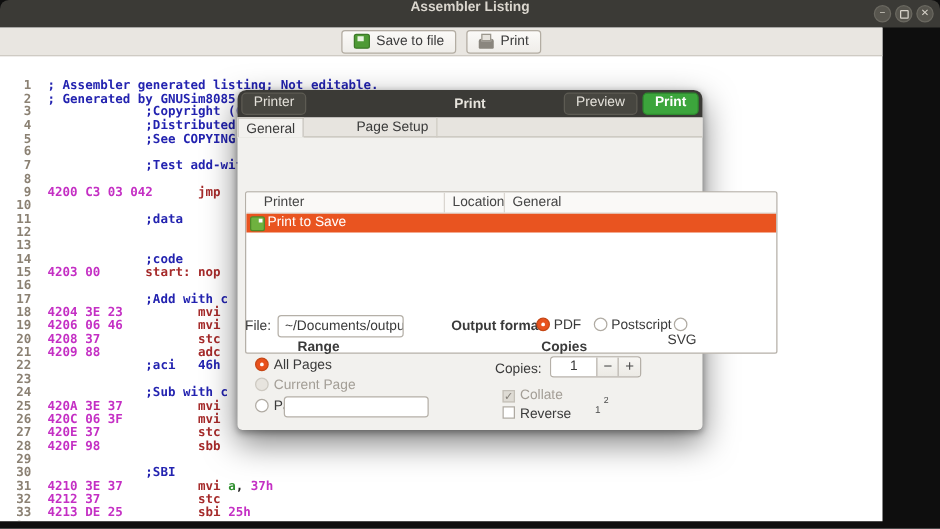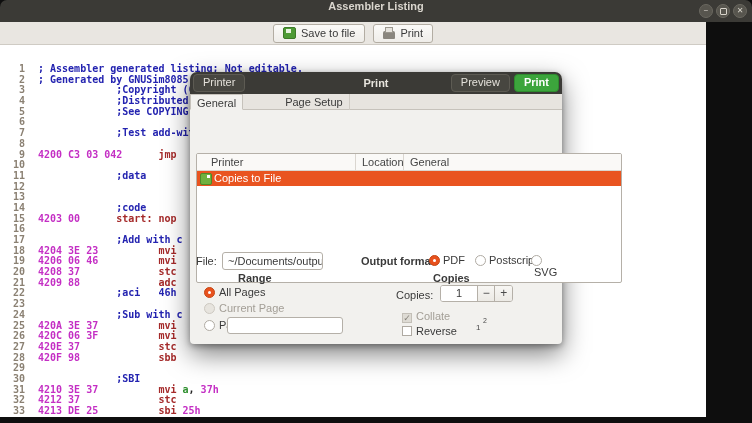--- a/index.html
+++ b/index.html
@@ -64,21 +64,21 @@
   .prow{height:15px;line-height:15px;position:relative;}
   .prow.sel{background:var(--accent-orange,#E95420);color:#fff;}
   .prow .pname{position:absolute;left:17px;} .prow .ploc{position:absolute;left:164px;} .prow .pstat{position:absolute;left:212px;}
   .prow.dim{color:#9A958D;}
   .ic-ptf{position:absolute;left:3px;top:2px;width:10px;height:10px;background:#6FB13F;border:1px solid #4E8A28;border-radius:2px;}
   .ic-ptf::before{content:"";position:absolute;right:1px;top:1px;width:3px;height:3px;background:#fff;}
   .ic-prn{position:absolute;left:3px;top:4px;width:11px;height:7px;background:#ADA9A1;border-radius:1px;}
   .ic-prn::before{content:"";position:absolute;left:2px;top:-3px;width:5px;height:3px;background:#E2DFD9;border:1px solid #B5B1A9;}
 
   
-  #filerow{position:absolute;left:6px;top:180px;right:6px;height:20px;}
+  #filerow{position:absolute;left:6px;top:180px;right:6px;height:20px;text-align:center;}
   #filerow .flabel{position:absolute;left:0;top:3px;}
   #fileentry{position:absolute;left:26px;top:0;width:101px;height:18px;line-height:17px;background:#fff;
              border:1px solid #B5B0A8;border-radius:3px;padding:0 5px;box-sizing:border-box;overflow:hidden;white-space:nowrap;}
   .ofmt{position:absolute;left:165px;top:3px;font-weight:bold;}
   .radio{display:inline-block;width:11px;height:11px;border-radius:50%;box-sizing:border-box;vertical-align:-2px;position:relative;}
   .radio.on{background:#E8511D;border:1px solid #C64715;}
   .radio.on::after{content:"";position:absolute;left:3px;top:3px;width:3px;height:3px;border-radius:50%;background:#fff;}
   .radio.off{background:#fff;border:1px solid #B0ABA3;}
   .radio.dis{background:#E7E4DE;border:1px solid #CDC9C1;}
   .fopt{position:absolute;top:2px;}
@@ -151,21 +151,21 @@
   </div>
 
   <div id="plist">
     <div id="plhead">
       <span class="col-printer">Printer</span>
       <span class="col-location">Location</span>
       <span class="col-status">General</span>
     </div>
     <div class="prow sel">
       <span class="ic-ptf"></span>
-      <span class="pname">Copies to File</span>
+      <span class="pname">Print to Save</span>
     </div>
   </div>
 
   <div id="filerow">
     <span class="flabel">File:</span>
     <div id="fileentry">~/Documents/output.pdf</div>
     <span class="ofmt">Output format:</span>
     <span class="fopt" id="fopt-pdf">
       <span class="radio on"></span><span class="lab">PDF</span>
     </span>

